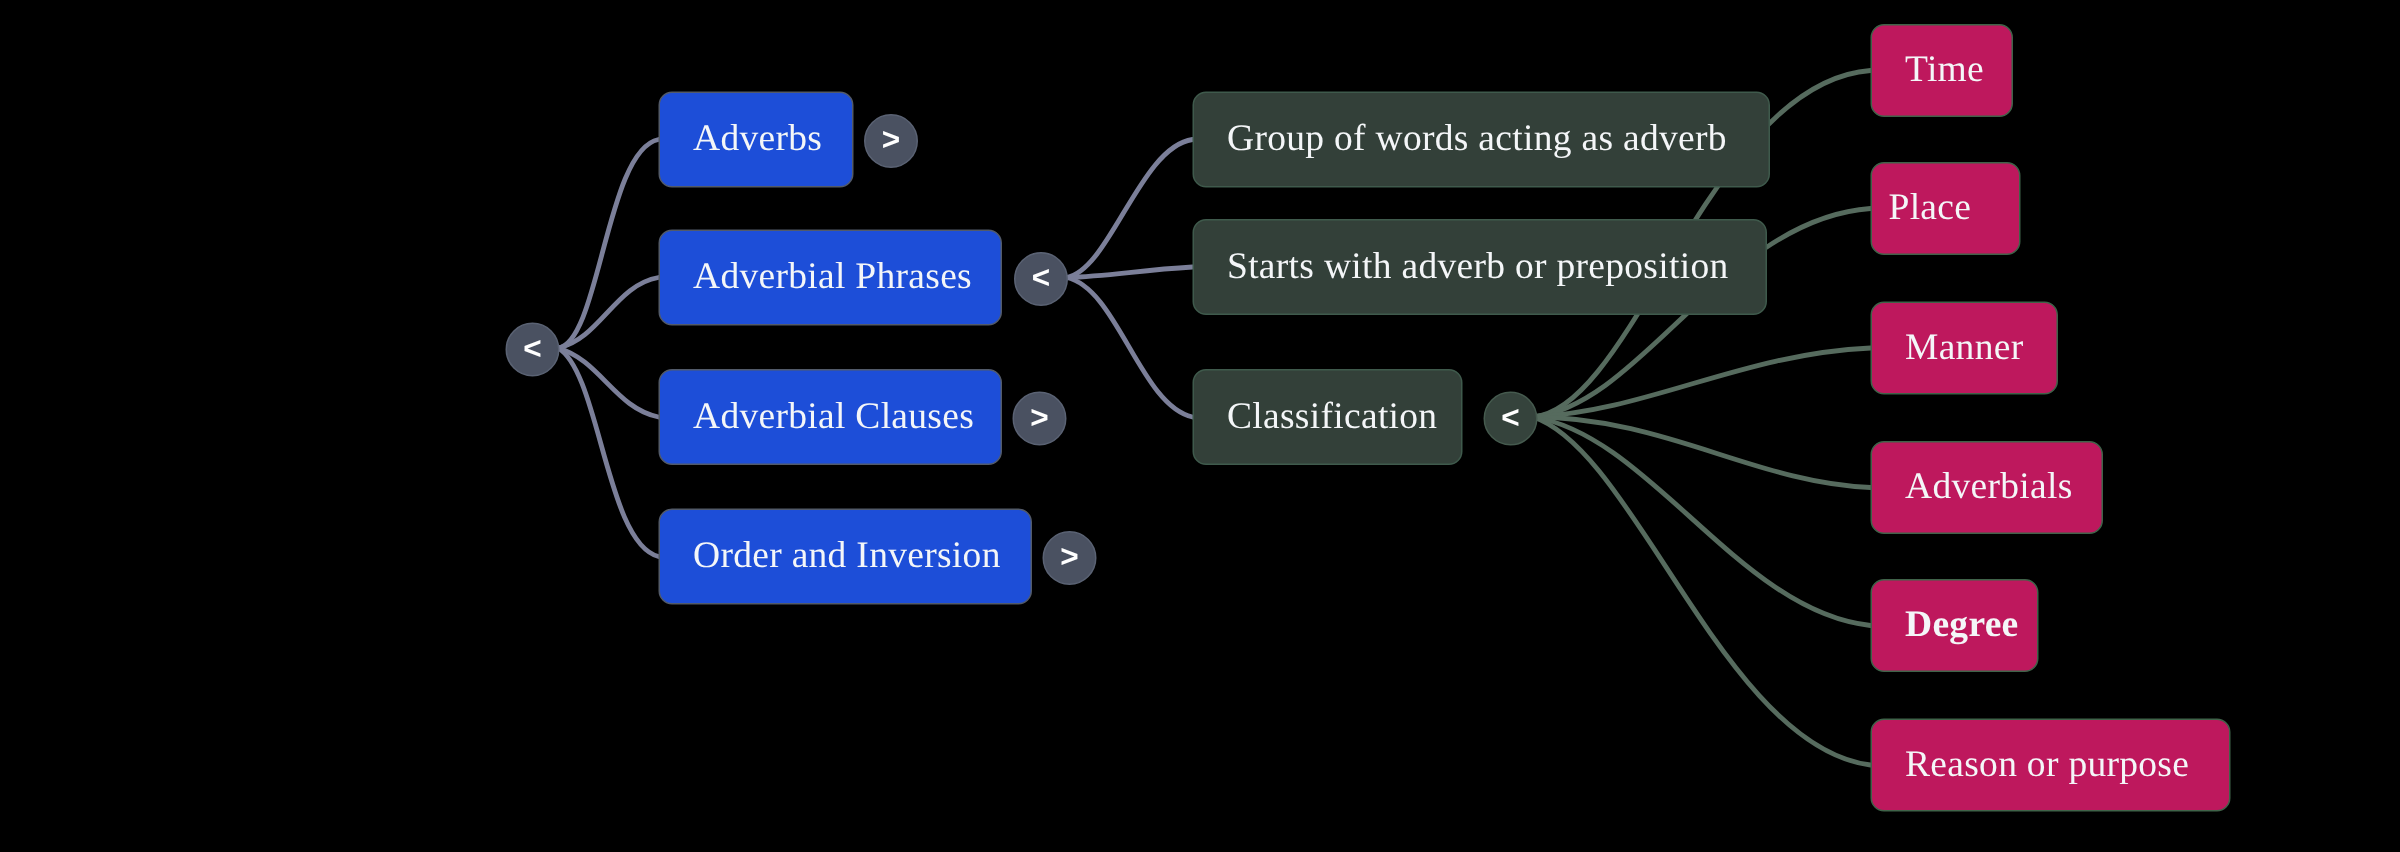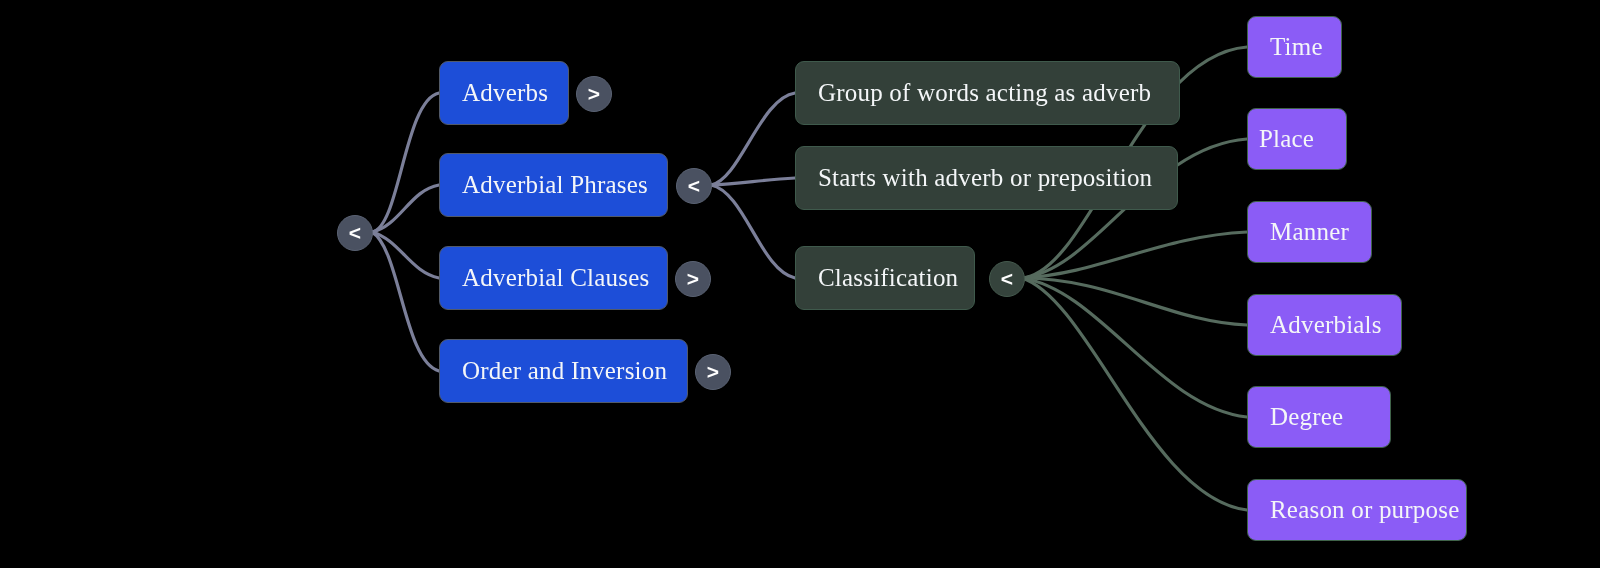--- a/index.html
+++ b/index.html
@@ -45,21 +45,21 @@
     border: 1.5px solid #4d5musicians;
   }
   .node.slate {
     border: 1.5px solid #525a69;
   }
   .node.green3 {
     background: #334039;
     border: 1.5px solid #3f5a4c;
   }
   .node.leaf {
-    background: #8b5cf6;
+    background: #be185d;
     border: 1.5px solid #3f6349;
   }
   .toggle {
     position: absolute;
     width: 34px;
     height: 34px;
     border-radius: 50%;
     display: flex;
     align-items: center;
     justify-content: center;
@@ -137,24 +137,24 @@
       </div>
       <div class="node leaf" style="left: 1247px; top: 108px; width: 100px; height: 62px; padding-left: 11px;">
         <span>Place</span>
       </div>
       <div class="node leaf" style="left: 1247px; top: 201px; width: 125px; height: 62px;">
         <span>Manner</span>
       </div>
       <div class="node leaf" style="left: 1247px; top: 294px; width: 155px; height: 62px;">
         <span>Adverbials</span>
       </div>
-      <div class="node leaf" style="left: 1247px; top: 386px; width: 144px; height: 62px;">
+      <div class="node leaf" style="left: 1247px; top: 386px; width: 112px; height: 62px; font-weight: bold;">
         <span>Degree</span>
       </div>
-      <div class="node leaf" style="left: 1247px; top: 479px; width: 220px; height: 62px;">
+      <div class="node leaf" style="left: 1247px; top: 479px; width: 240px; height: 62px;">
         <span>Reason or purpose</span>
       </div>
     </div>
   <div id="toggle-layer">
       <div class="toggle slate-t" style="left: 337px; top: 215px;">&lt;</div>
       <div class="toggle slate-t" style="left: 576px; top: 76px;">&gt;</div>
       <div class="toggle slate-t" style="left: 676px; top: 168px;">&lt;</div>
       <div class="toggle slate-t" style="left: 675px; top: 261px;">&gt;</div>
       <div class="toggle slate-t" style="left: 695px; top: 354px;">&gt;</div>
       <div class="toggle green-t" style="left: 989px; top: 261px;">&lt;</div>

